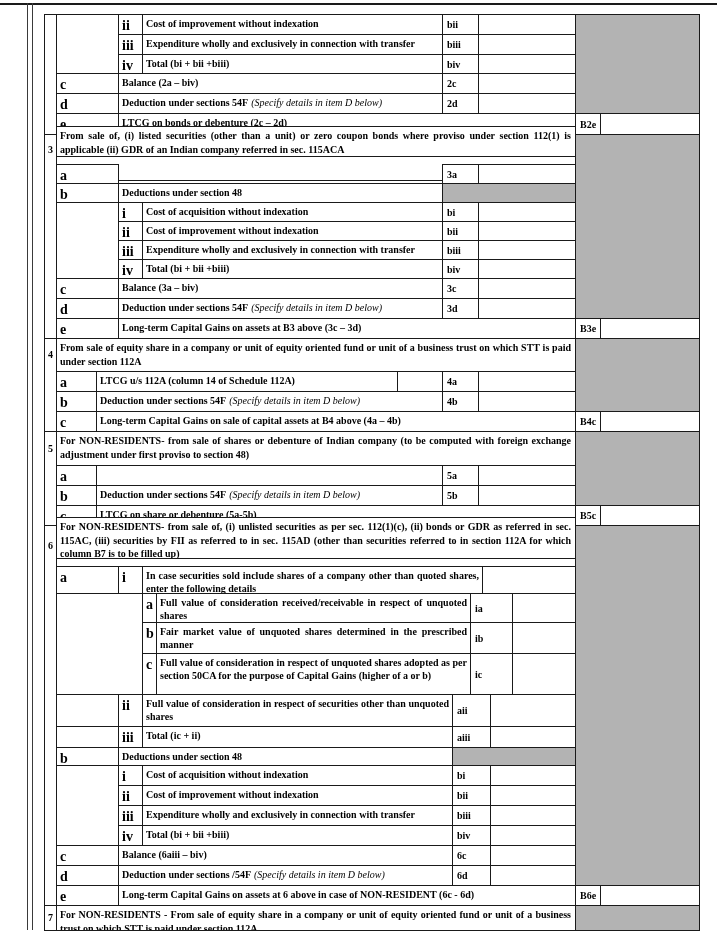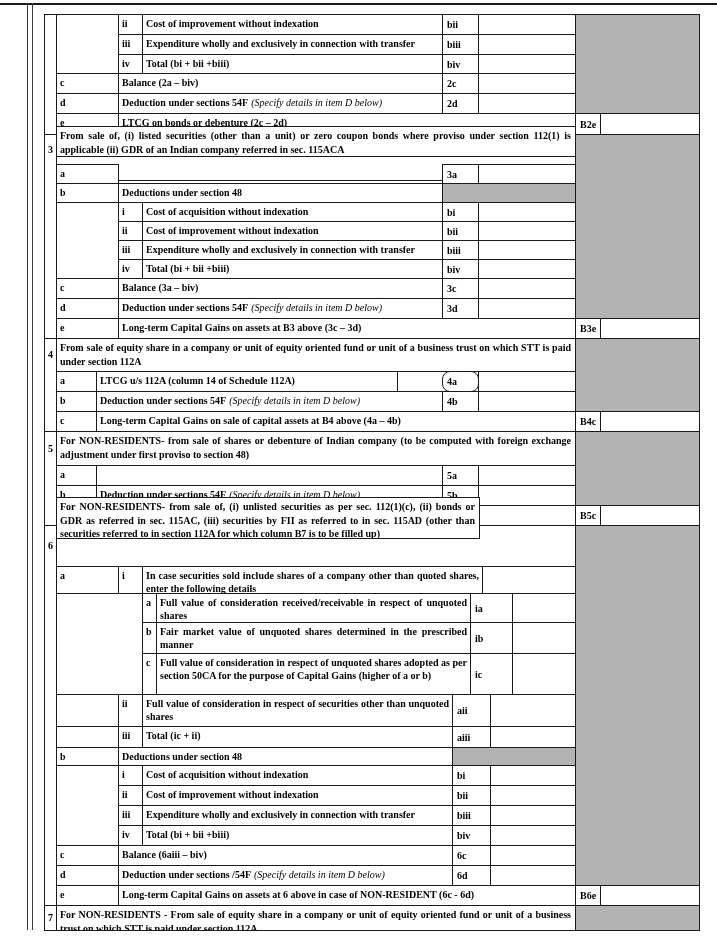--- a/index.html
+++ b/index.html
@@ -4,21 +4,21 @@
 <style>
   html,body{margin:0;padding:0;background:#fff;}
   #page{position:relative;width:717px;height:936px;background:#fff;overflow:hidden;
         font-family:"Liberation Serif",serif;color:#000;}
   .cell{position:absolute;box-sizing:border-box;border:1px solid #1a1a1a;background:#fff;}
   .gray{background:#b3b3b3;}
   .lbl{font-weight:bold;font-size:10px;line-height:12.5px;text-align:justify;
        padding:3px 3px 1px 3px;overflow:hidden;}
   .hdr{font-weight:bold;font-size:10px;line-height:13.5px;text-align:justify;
        padding:2px 4px 1px 3px;overflow:hidden;}
-  .mark{font-weight:bold;font-size:10px;padding:3px 0 0 3px;}
+  .mark{font-weight:bold;font-size:14px;padding:3px 0 0 3px;}
   .codec{font-weight:bold;font-size:10px;display:flex;align-items:center;padding-left:4px;}
   .numc{font-weight:bold;font-size:10px;text-align:center;}
   .note{font-style:italic;font-weight:normal;margin-left:3px;}
   .vline{position:absolute;width:1px;background:#3a3a3a;}
   .hline{position:absolute;height:2px;background:#1a1a1a;}
   .field{background:#fff;}
 </style>
 </head>
 <body>
 
@@ -118,21 +118,21 @@
     <div class="cell lbl" style="left: 118px; top: 318px; width: 458px; height: 21px;"><span>Long-term Capital Gains on assets at B3 above (3c – 3d)</span></div>
     <div class="cell codec" style="left: 575px; top: 318px; width: 26px; height: 21px;">
       <span>B3e</span>
     </div>
     <div class="cell field" style="left: 600px; top: 318px; width: 100px; height: 21px;"></div>
     <div class="cell numc" style="left: 44px; top: 338px; width: 13px; height: 94px; padding-top: 10px;"><span>4</span></div>
     <div class="cell hdr" style="left: 56px; top: 338px; width: 520px; height: 34px;"><span>From sale of equity share in a company or unit of equity oriented fund or unit of a business trust on which STT is paid under section 112A</span></div>
     <div class="cell gray" style="left: 575px; top: 338px; width: 125px; height: 74px;"></div>
     <div class="cell mark" style="left: 56px; top: 371px; width: 41px; height: 21px;"><span>a</span></div>
     <div class="cell lbl" style="left: 96px; top: 371px; width: 302px; height: 21px;"><span>LTCG u/s 112A (column 14 of Schedule 112A)</span></div>
-    <div class="cell codec" style="left: 442px; top: 371px; width: 37px; height: 21px; border-radius: 8px;">
+    <div class="cell codec" style="left: 442px; top: 371px; width: 37px; height: 21px;">
       <span>4a</span>
     </div>
     <div class="cell field" style="left: 478px; top: 371px; width: 98px; height: 21px;"></div>
     <div class="cell mark" style="left: 56px; top: 391px; width: 41px; height: 21px;"><span>b</span></div>
     <div class="cell lbl" style="left: 96px; top: 391px; width: 347px; height: 21px;"><span>Deduction under sections 54F</span><span class="note">(Specify details in item D below)</span></div>
     <div class="cell codec" style="left: 442px; top: 391px; width: 37px; height: 21px;">
       <span>4b</span>
     </div>
     <div class="cell field" style="left: 478px; top: 391px; width: 98px; height: 21px;"></div>
     <div class="cell mark" style="left: 56px; top: 411px; width: 41px; height: 21px;"><span>c</span></div>
@@ -156,21 +156,21 @@
       <span>5b</span>
     </div>
     <div class="cell field" style="left: 478px; top: 485px; width: 98px; height: 21px;"></div>
     <div class="cell mark" style="left: 56px; top: 505px; width: 41px; height: 21px;"><span>c</span></div>
     <div class="cell lbl" style="left: 96px; top: 505px; width: 480px; height: 21px;"><span>LTCG on share or debenture  (5a-5b)</span></div>
     <div class="cell codec" style="left: 575px; top: 505px; width: 26px; height: 21px;">
       <span>B5c</span>
     </div>
     <div class="cell field" style="left: 600px; top: 505px; width: 100px; height: 21px;"></div>
     <div class="cell numc" style="left: 44px; top: 525px; width: 13px; height: 381px; padding-top: 14px;"><span>6</span></div>
-    <div class="cell hdr" style="left: 56px; top: 497px; width: 424px; height: 42px;"><span>For NON-RESIDENTS- from sale of, (i) unlisted securities as per sec. 112(1)(c), (ii) bonds or GDR as referred in sec. 115AC, (iii) securities by FII as referred to in sec. 115AD (other than securities referred to in section 112A for which column B7 is to be filled up)</span></div>
+    <div class="cell hdr" style="left: 56px; top: 517px; width: 520px; height: 42px;"><span>For NON-RESIDENTS- from sale of, (i) unlisted securities as per sec. 112(1)(c), (ii) bonds or GDR as referred in sec. 115AC, (iii) securities by FII as referred to in sec. 115AD (other than securities referred to in section 112A for which column B7 is to be filled up)</span></div>
     <div class="cell gray" style="left: 575px; top: 525px; width: 125px; height: 361px;"></div>
     <div class="cell " style="left: 56px; top: 593px; width: 87px; height: 102px;"></div>
     <div class="cell " style="left: 56px; top: 694px; width: 63px; height: 33px;"></div>
     <div class="cell " style="left: 56px; top: 726px; width: 63px; height: 22px;"></div>
     <div class="cell " style="left: 56px; top: 765px; width: 63px; height: 81px;"></div>
     <div class="cell mark" style="left: 56px; top: 566px; width: 63px; height: 28px;"><span>a</span></div>
     <div class="cell mark" style="left: 118px; top: 566px; width: 25px; height: 28px;"><span>i</span></div>
     <div class="cell lbl" style="left: 142px; top: 566px; width: 341px; height: 28px;"><span>In case securities sold include shares of a company other than quoted shares, enter the following details</span></div>
     <div class="cell " style="left: 482px; top: 566px; width: 94px; height: 28px;"></div>
     <div class="cell mark" style="left: 142px; top: 593px; width: 15px; height: 30px;"><span>a</span></div>

